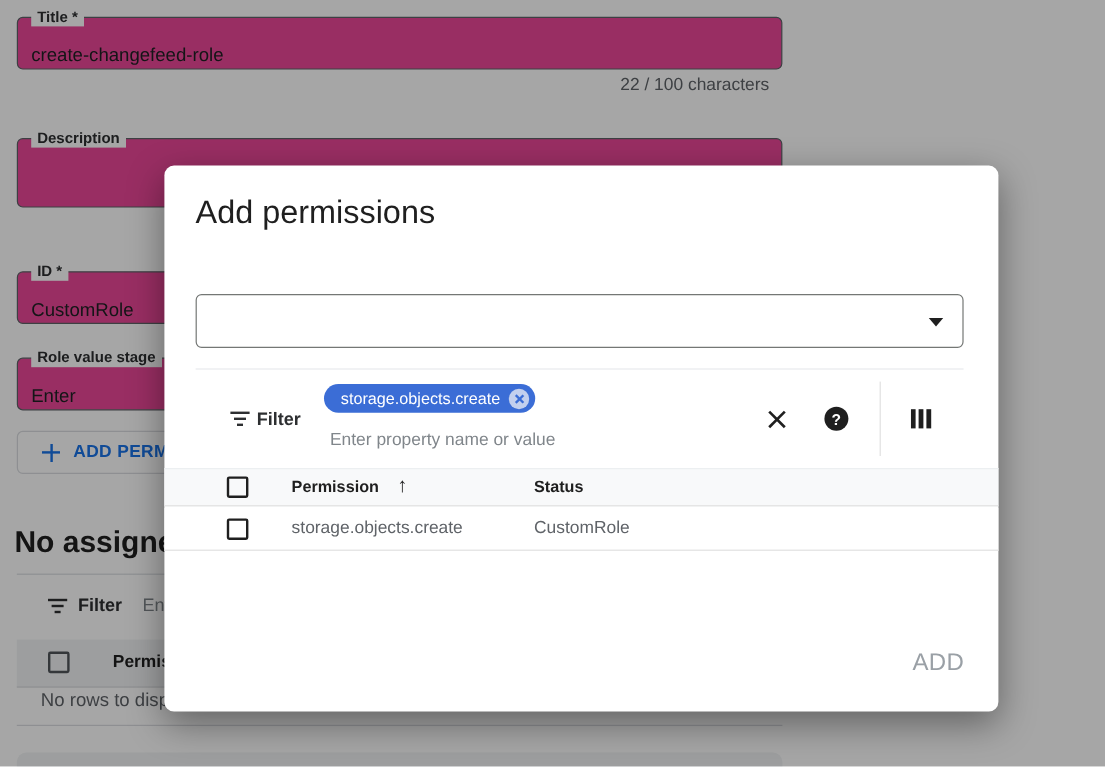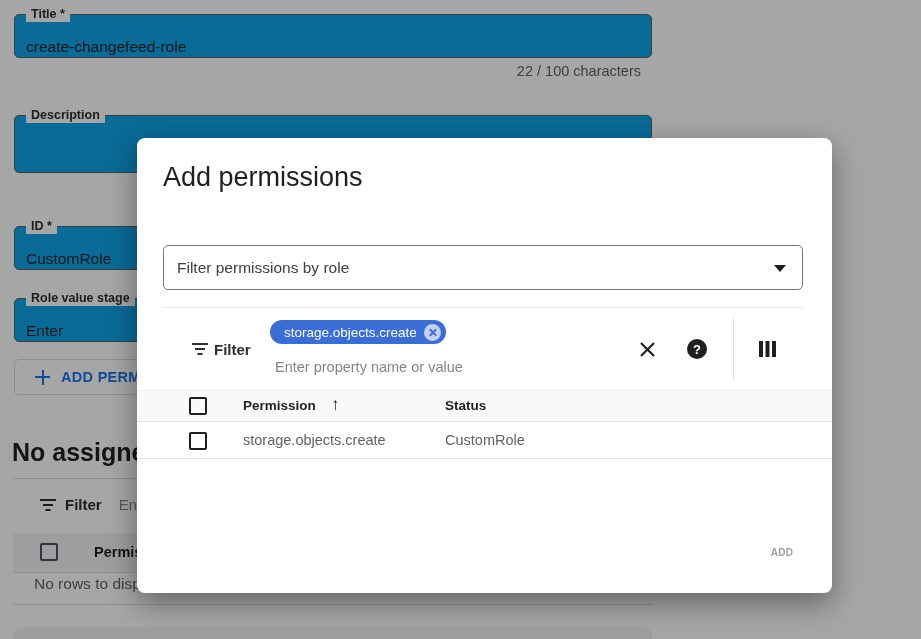--- a/index.html
+++ b/index.html
@@ -2,21 +2,21 @@
 <html><head>
 <meta charset="utf-8">
 <style>
   * { margin:0; padding:0; box-sizing:border-box; }
   html,body { width:921px; height:639px; overflow:hidden; background:#fff;
     font-family:"Liberation Sans", sans-serif; }
   .screen { position:relative; width:921px; height:639px; background:#fff; overflow:hidden; }
 
   
   .bg { position:absolute; inset:0; }
-  .field { position:absolute; border:1px solid #5f6368; border-radius:5px; background:#0ea5e9; }
+  .field { position:absolute; border:1px solid #5f6368; border-radius:5px; background:#ec4899; }
   .field .flabel { position:absolute; top:-8px; left:11px; background:#fff; padding:0 5px;
     font-size:12.5px; font-weight:bold; color:#2d2f31; line-height:15px; white-space:nowrap; }
   .field .fvalue { position:absolute; left:11px; top:11px; font-size:15.5px; color:#202124; white-space:nowrap;margin-top:12px; }
   .helper { position:absolute; left:14px; top:63px; width:627px; text-align:right;
     font-size:14.5px; color:#5f6368; }
   .stroked-btn { position:absolute; left:14px; top:359px; width:205px; height:36px;
     background:#fff; border:1px solid #dadce0; border-radius:5px; display:flex;
     align-items:center; gap:11px; padding-left:20px; }
   .plus-icon { position:relative; width:15px; height:15px; }
   .plus-icon:before, .plus-icon:after { content:""; position:absolute; background:#1a73e8; }
@@ -81,21 +81,21 @@
   .th-status { position:absolute; left:308px; top:7px; font-size:13.5px; font-weight:bold; color:#1f1f1f; }
   .trow { position:absolute; left:0; top:285px; width:695px; height:36px; background:#fff;
     border-bottom:1px solid #e0e0e0; cursor:pointer; }
   .trow .cbx { position:absolute; left:52px; top:9px; }
   .td-perm { position:absolute; left:106px; top:9px; font-size:14.5px; color:#5f6368; white-space:nowrap; }
   .td-status { position:absolute; left:308px; top:9px; font-size:14.5px; color:#5f6368; white-space:nowrap; }
   .cancel-btn { position:absolute; left:512px; top:394px; width:93px; height:40px; background:#fff;
     border:none; border-radius:6px; box-shadow:0 1px 3px rgba(0,0,0,.35), 0 2px 6px rgba(0,0,0,.18);
     font-family:inherit; font-size:15px; font-weight:bold; letter-spacing:.3px; color:#1f1f1f; cursor:pointer; }
   .add-btn { position:absolute; left:610px; top:394px; width:70px; height:40px; background:transparent;
-    border:none; font-family:inherit; font-size:10px; font-weight:bold; letter-spacing:.3px; color:#9aa0a6; }
+    border:none; font-family:inherit; font-size:20px; font-weight:normal; letter-spacing:.3px; color:#9aa0a6; }
 </style>
 </head>
 <body>
 
 <div class="screen">
 
   <div class="bg">
 
     <div class="field" style="left:14px; top:14px; width:638px; height:44px;">
       <span class="flabel">Title *</span>
@@ -144,21 +144,20 @@
     <div class="bg-card"></div>
   </div>
 
   <div class="scrim"></div>
 
   <div class="dialog">
 
     <div class="dlg-title">Add permissions</div>
 
     <div class="role-select">
-      <span class="ph">Filter permissions by role</span>
       <span class="caret-down"></span>
     </div>
 
     <div class="dlg-hr"></div>
 
     <span class="funnel tb-funnel">
         <i></i>
         <i></i>
         <i></i>
       </span>

